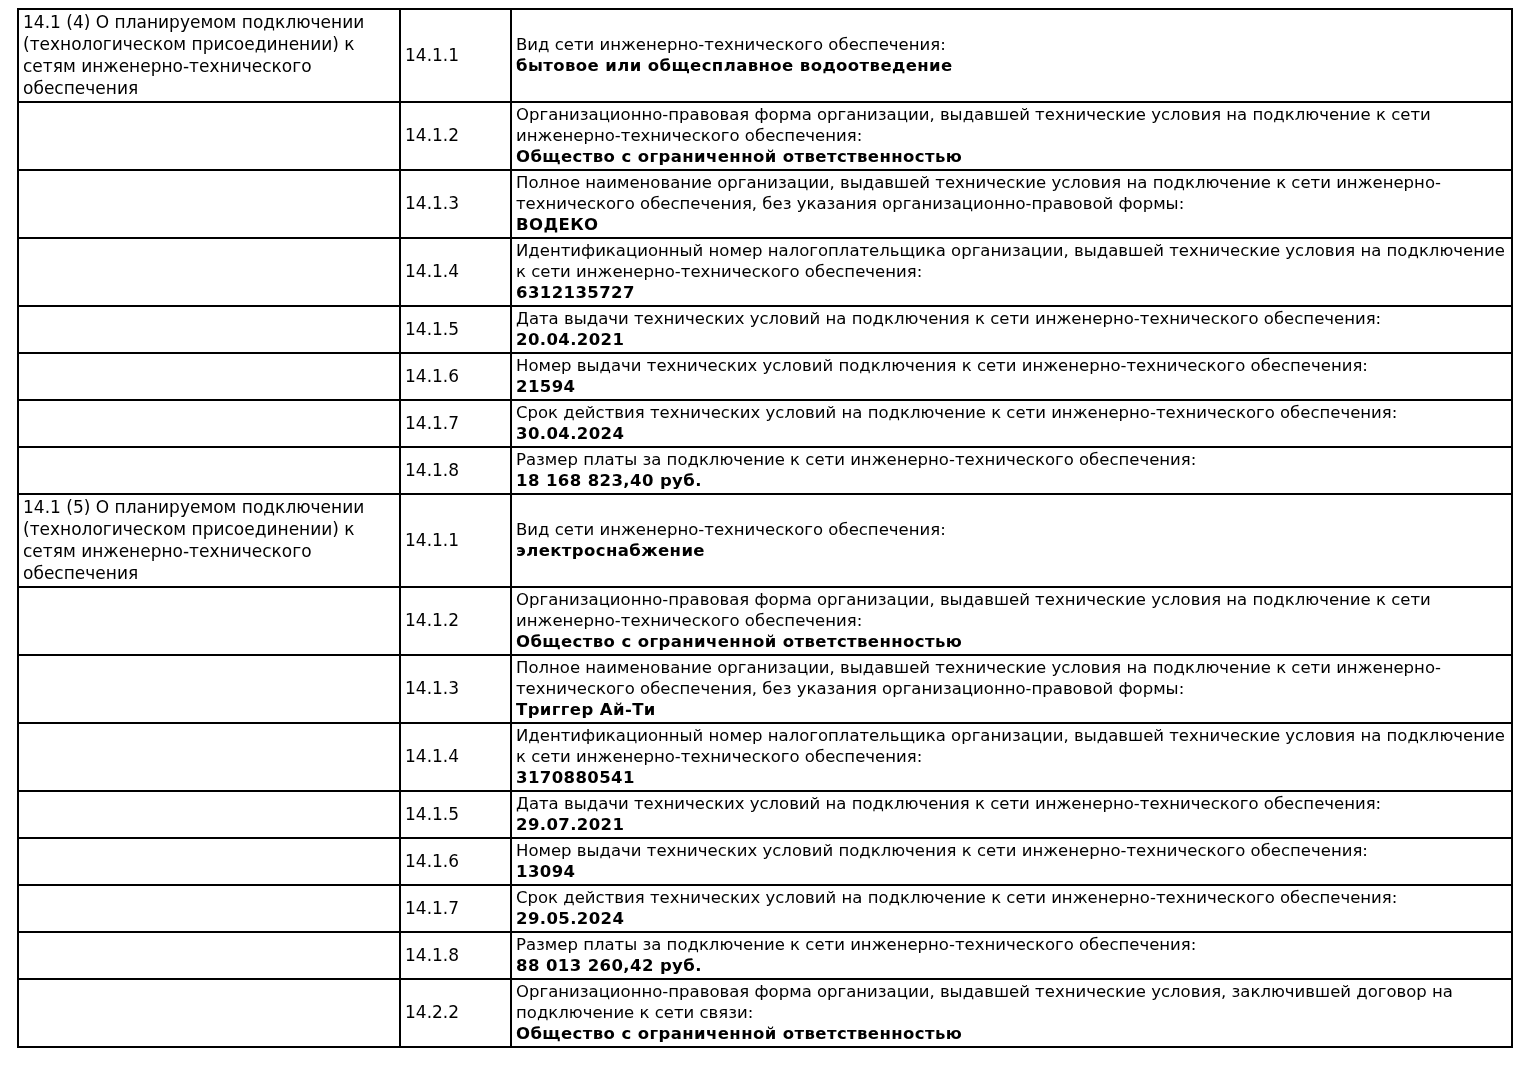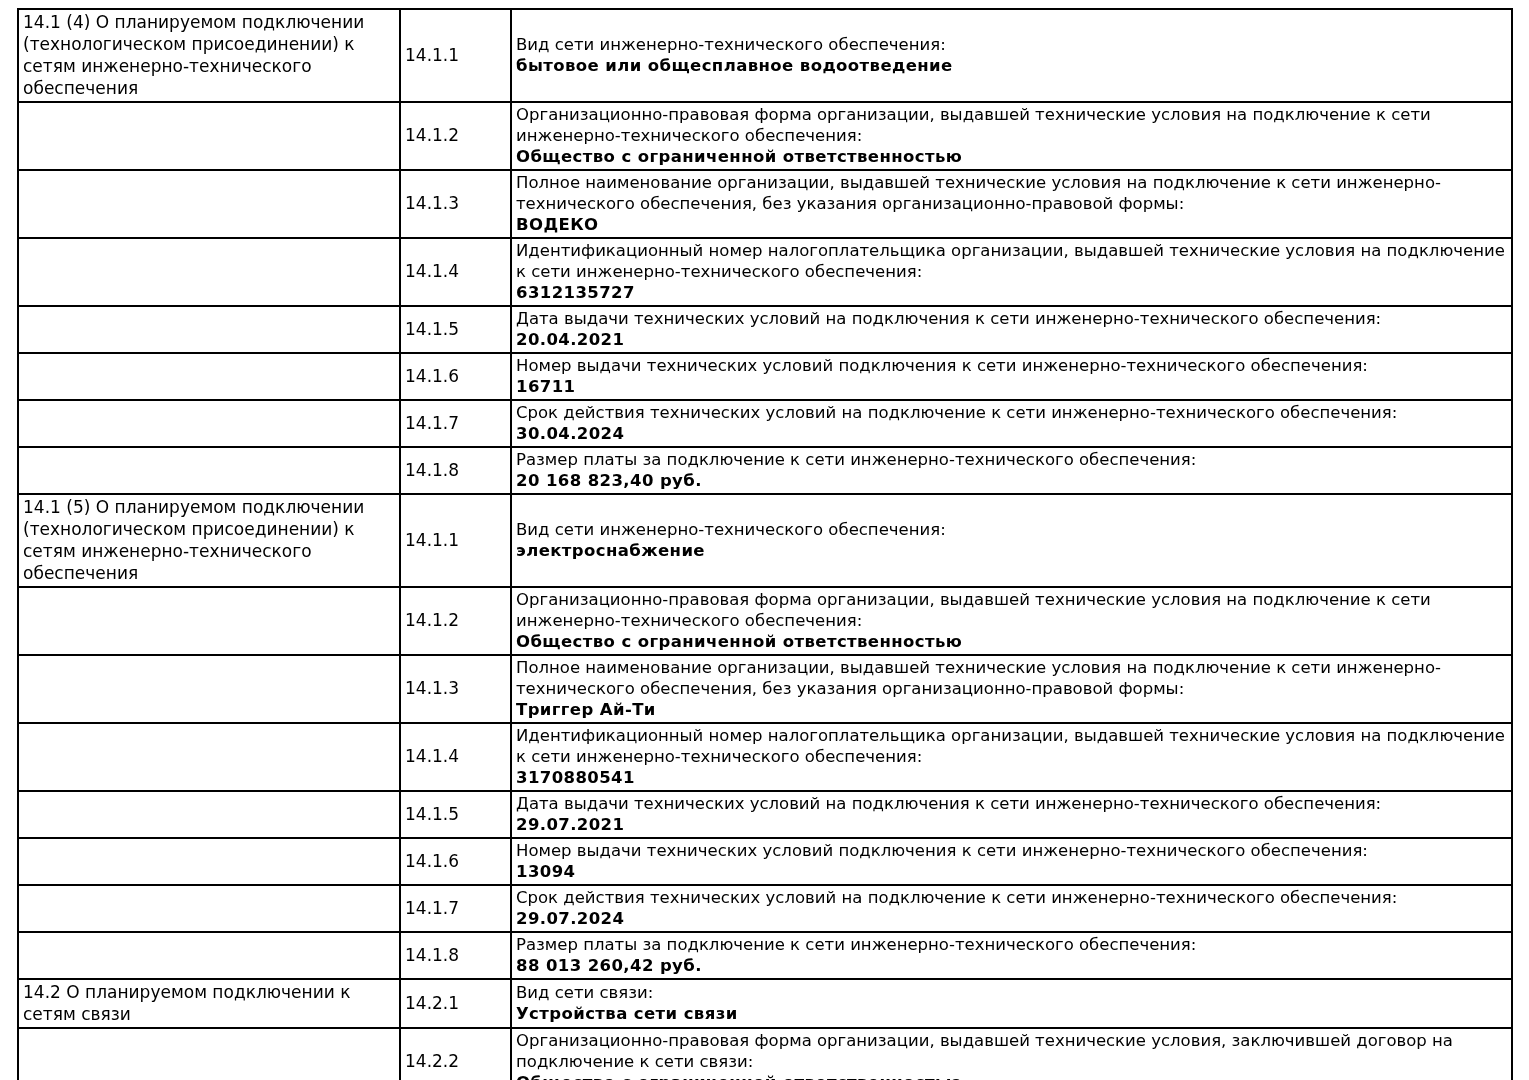--- a/index.html
+++ b/index.html
@@ -115,21 +115,21 @@
   </tr>
       <tr>
     <td class="c-section">
       <div class="section-title"></div>
     </td>
     <td class="c-num">
       <div>14.1.6</div>
     </td>
     <td class="c-content">
       <div class="field-label">Номер выдачи технических условий подключения к сети инженерно-технического обеспечения:</div>
-      <div class="field-value">16711</div>
+      <div class="field-value">21594</div>
     </td>
   </tr>
       <tr>
     <td class="c-section">
       <div class="section-title"></div>
     </td>
     <td class="c-num">
       <div>14.1.7</div>
     </td>
     <td class="c-content">
@@ -139,21 +139,21 @@
   </tr>
       <tr>
     <td class="c-section">
       <div class="section-title"></div>
     </td>
     <td class="c-num">
       <div>14.1.8</div>
     </td>
     <td class="c-content">
       <div class="field-label">Размер платы за подключение к сети инженерно-технического обеспечения:</div>
-      <div class="field-value">20 168 823,40 руб.</div>
+      <div class="field-value">18 168 823,40 руб.</div>
     </td>
   </tr>
       <tr>
     <td class="c-section">
       <div class="section-title">14.1 (5) О планируемом подключении (технологическом присоединении) к сетям инженерно-технического обеспечения</div>
     </td>
     <td class="c-num">
       <div>14.1.1</div>
     </td>
     <td class="c-content">
@@ -223,45 +223,33 @@
   </tr>
       <tr>
     <td class="c-section">
       <div class="section-title"></div>
     </td>
     <td class="c-num">
       <div>14.1.7</div>
     </td>
     <td class="c-content">
       <div class="field-label">Срок действия технических условий на подключение к сети инженерно-технического обеспечения:</div>
-      <div class="field-value">29.07.2024</div>
+      <div class="field-value">29.05.2024</div>
     </td>
   </tr>
       <tr>
     <td class="c-section">
       <div class="section-title"></div>
     </td>
     <td class="c-num">
       <div>14.1.8</div>
     </td>
     <td class="c-content">
       <div class="field-label">Размер платы за подключение к сети инженерно-технического обеспечения:</div>
       <div class="field-value">88 013 260,42 руб.</div>
-    </td>
-  </tr>
-      <tr>
-    <td class="c-section">
-      <div class="section-title">14.2 О планируемом подключении к сетям связи</div>
-    </td>
-    <td class="c-num">
-      <div>14.2.1</div>
-    </td>
-    <td class="c-content">
-      <div class="field-label">Вид сети связи:</div>
-      <div class="field-value">Устройства сети связи</div>
     </td>
   </tr>
       <tr>
     <td class="c-section">
       <div class="section-title"></div>
     </td>
     <td class="c-num">
       <div>14.2.2</div>
     </td>
     <td class="c-content">

